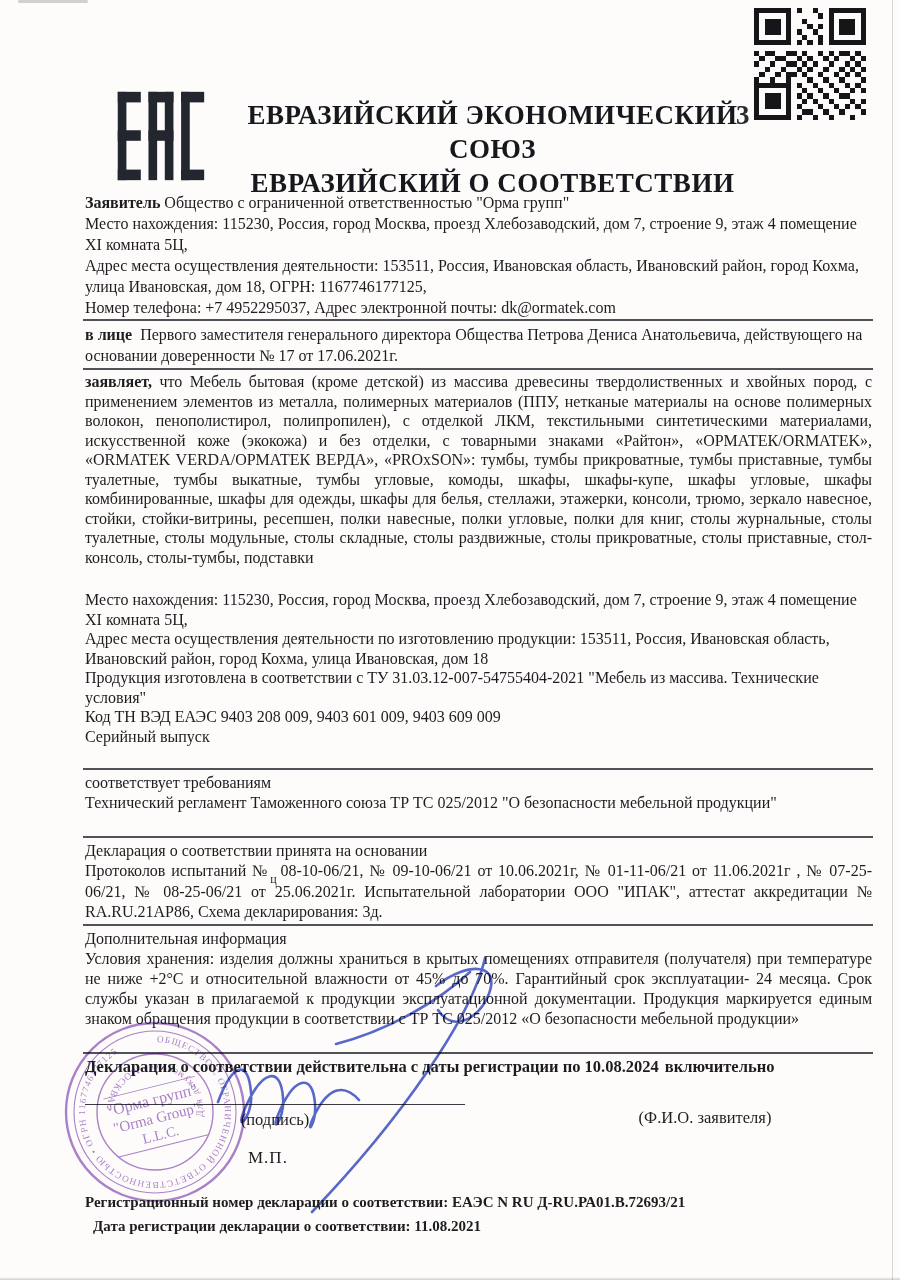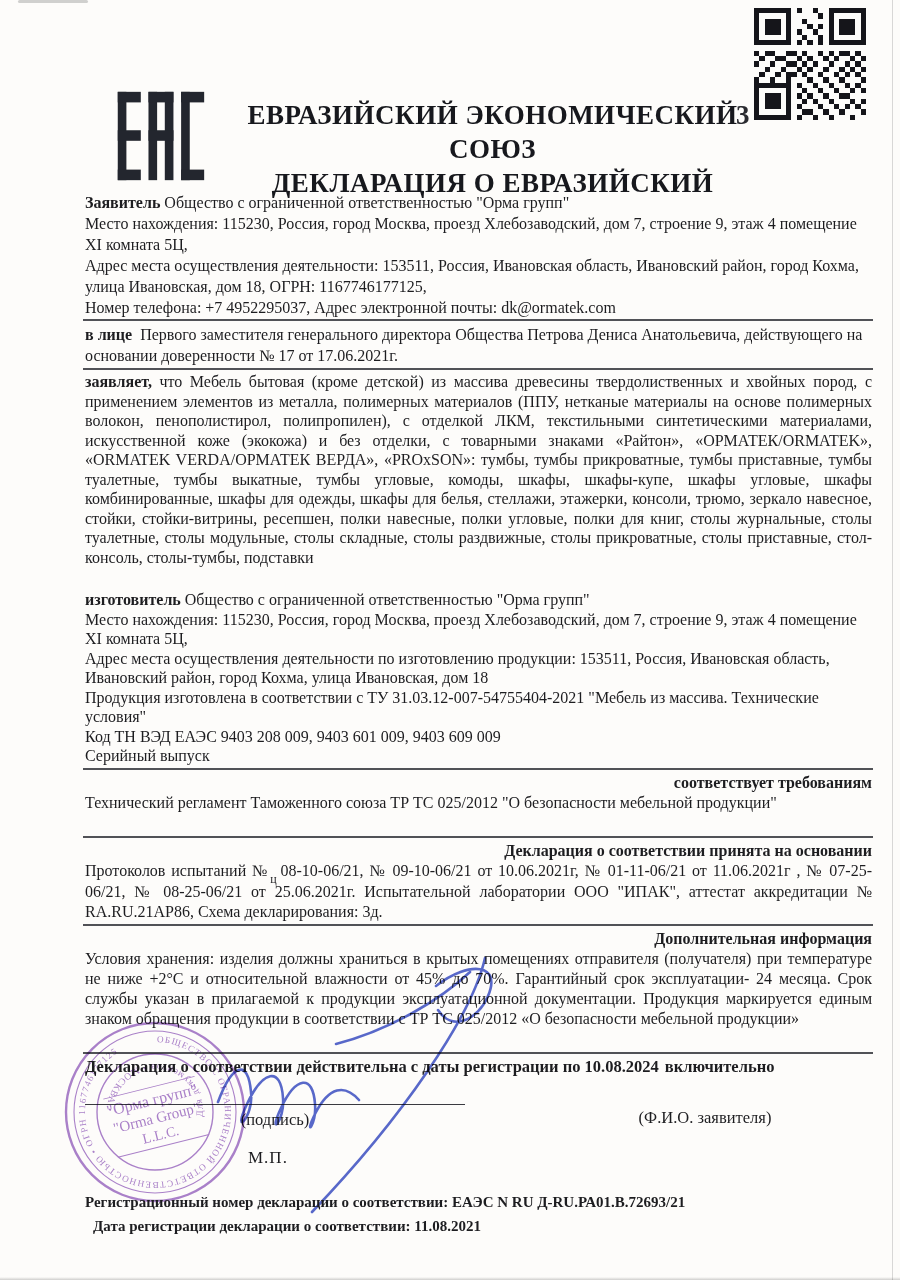--- a/index.html
+++ b/index.html
@@ -14,21 +14,21 @@
   .sec{position:absolute;left:85px;width:787px;line-height:21px;}
   .dense{line-height:19.5px;text-align:justify;}
   .just{text-align:justify;line-height:20px;}
   .b{font-weight:bold;}
   .rule{position:absolute;left:83px;width:790px;height:0;border-top:2px solid #33343a;opacity:.85;}
   .title-block{
     position:absolute;left:205px;top:98px;width:575px;
     text-align:center;font-weight:bold;font-size:27px;line-height:34px;color:#17181d;
     letter-spacing:.5px;
   }
-  .heading{font-weight:bold;line-height:21px;text-align:right;}
+  .heading{font-weight:normal;line-height:21px;}
   .validity{position:absolute;left:85px;top:1057px;width:787px;font-weight:bold;font-size:16.5px;}
   .validity .date{margin-left:4px;}
   .validity .after{margin-left:6px;text-align:right;}
   .sig-line{position:absolute;left:85px;top:1104px;width:380px;height:0;border-top:1.6px solid #3a3a40;}
   .sign-caption{position:absolute;left:85px;top:1110px;width:380px;text-align:center;font-size:16.5px;}
   .fio{position:absolute;left:552px;top:1078px;width:306px;text-align:center;border-bottom:1.6px solid #3a3a40;padding-bottom:3px;font-size:16.5px;}
   .fio-caption{position:absolute;left:552px;top:1108px;width:306px;text-align:center;font-size:16.5px;}
   .mp{position:absolute;left:248px;top:1148px;font-size:17px;letter-spacing:1px;}
   .reg{position:absolute;left:85px;top:1190px;width:800px;font-weight:bold;font-size:15px;line-height:24px;}
   .reg .line2{padding-left:8px;}
@@ -59,21 +59,21 @@
           <rect x="38" y="44" width="26" height="11"></rect>
         <rect x="72" y="4" width="9" height="92"></rect>
           <rect x="72" y="4" width="24" height="11"></rect>
           <rect x="72" y="85" width="24" height="11"></rect>
       </g>
     </svg>
   </div>
 
   <div class="title-block">
     <div>ЕВРАЗИЙСКИЙ ЭКОНОМИЧЕСКИЙ СОЮЗ</div>
-    <div>ДЕКЛАРАЦИЯ О ЕВРАЗИЙСКИЙ</div>
+    <div>ЕВРАЗИЙСКИЙ О СООТВЕТСТВИИ</div>
   </div>
 
   <div class="abs" style="left:754px;top:8px;width:112px;height:112px;">
     <svg width="112" height="112" viewBox="0 0 21 21" shape-rendering="crispEdges">
       <rect x="0" y="0" width="21" height="21" fill="#fdfcfa"></rect>
       <g fill="#15151a">
         <path d="M0,0h7v7h-7z M14,0h7v7h-7z M0,14h7v7h-7z"></path>
       </g>
       <g fill="#fdfcfa">
           <path d="M1,1h5v5h-5z M15,1h5v5h-5z M1,15h5v5h-5z"></path>
@@ -114,21 +114,20 @@
     <span class="b">в лице</span>&nbsp; <span>Первого заместителя генерального директора Общества Петрова Дениса Анатольевича, действующего на основании доверенности № 17 от 17.06.2021г.</span>
   </div>
 
   <div class="rule" style="top:368px;"></div>
 
   <div class="sec dense" style="top:372px;">
     <span class="b">заявляет,</span> <span>что Мебель бытовая (кроме детской) из массива древесины твердолиственных и хвойных пород, с применением элементов из металла, полимерных материалов (ППУ, нетканые материалы на основе полимерных волокон, пенополистирол, полипропилен), с отделкой ЛКМ, текстильными синтетическими материалами, искусственной коже (экокожа) и без отделки, с товарными знаками «Райтон», «ОРМАТЕК/ORMATEK», «ORMATEK VERDA/ОРМАТЕК ВЕРДА», «PROxSON»: тумбы, тумбы прикроватные, тумбы приставные, тумбы туалетные, тумбы выкатные, тумбы угловые, комоды, шкафы, шкафы-купе, шкафы угловые, шкафы комбинированные, шкафы для одежды, шкафы для белья, стеллажи, этажерки, консоли, трюмо, зеркало навесное, стойки, стойки-витрины, ресепшен, полки навесные, полки угловые, полки для книг, столы журнальные, столы туалетные, столы модульные, столы складные, столы раздвижные, столы прикроватные, столы приставные, стол-консоль, столы-тумбы, подставки</span>
   </div>
 
   <div class="sec" style="top:590px;line-height:19.5px;">
-    <div><span class="b">изготовитель</span> <span>Общество с ограниченной ответственностью "Орма групп"</span></div>
     <div>Место нахождения: 115230, Россия, город Москва, проезд Хлебозаводский, дом 7, строение 9, этаж 4 помещение XI комната 5Ц,</div>
     <div>Адрес места осуществления деятельности по изготовлению продукции: 153511, Россия, Ивановская область, Ивановский район, город Кохма, улица Ивановская, дом 18</div>
     <div>Продукция изготовлена в соответствии с ТУ 31.03.12-007-54755404-2021 "Мебель из массива. Технические условия"</div>
     <div>Код ТН ВЭД ЕАЭС 9403 208 009, 9403 601 009, 9403 609 009</div>
     <div>Серийный выпуск</div>
   </div>
 
   <div class="rule" style="top:768px;"></div>
 
   <div class="sec" style="top:772px;">

